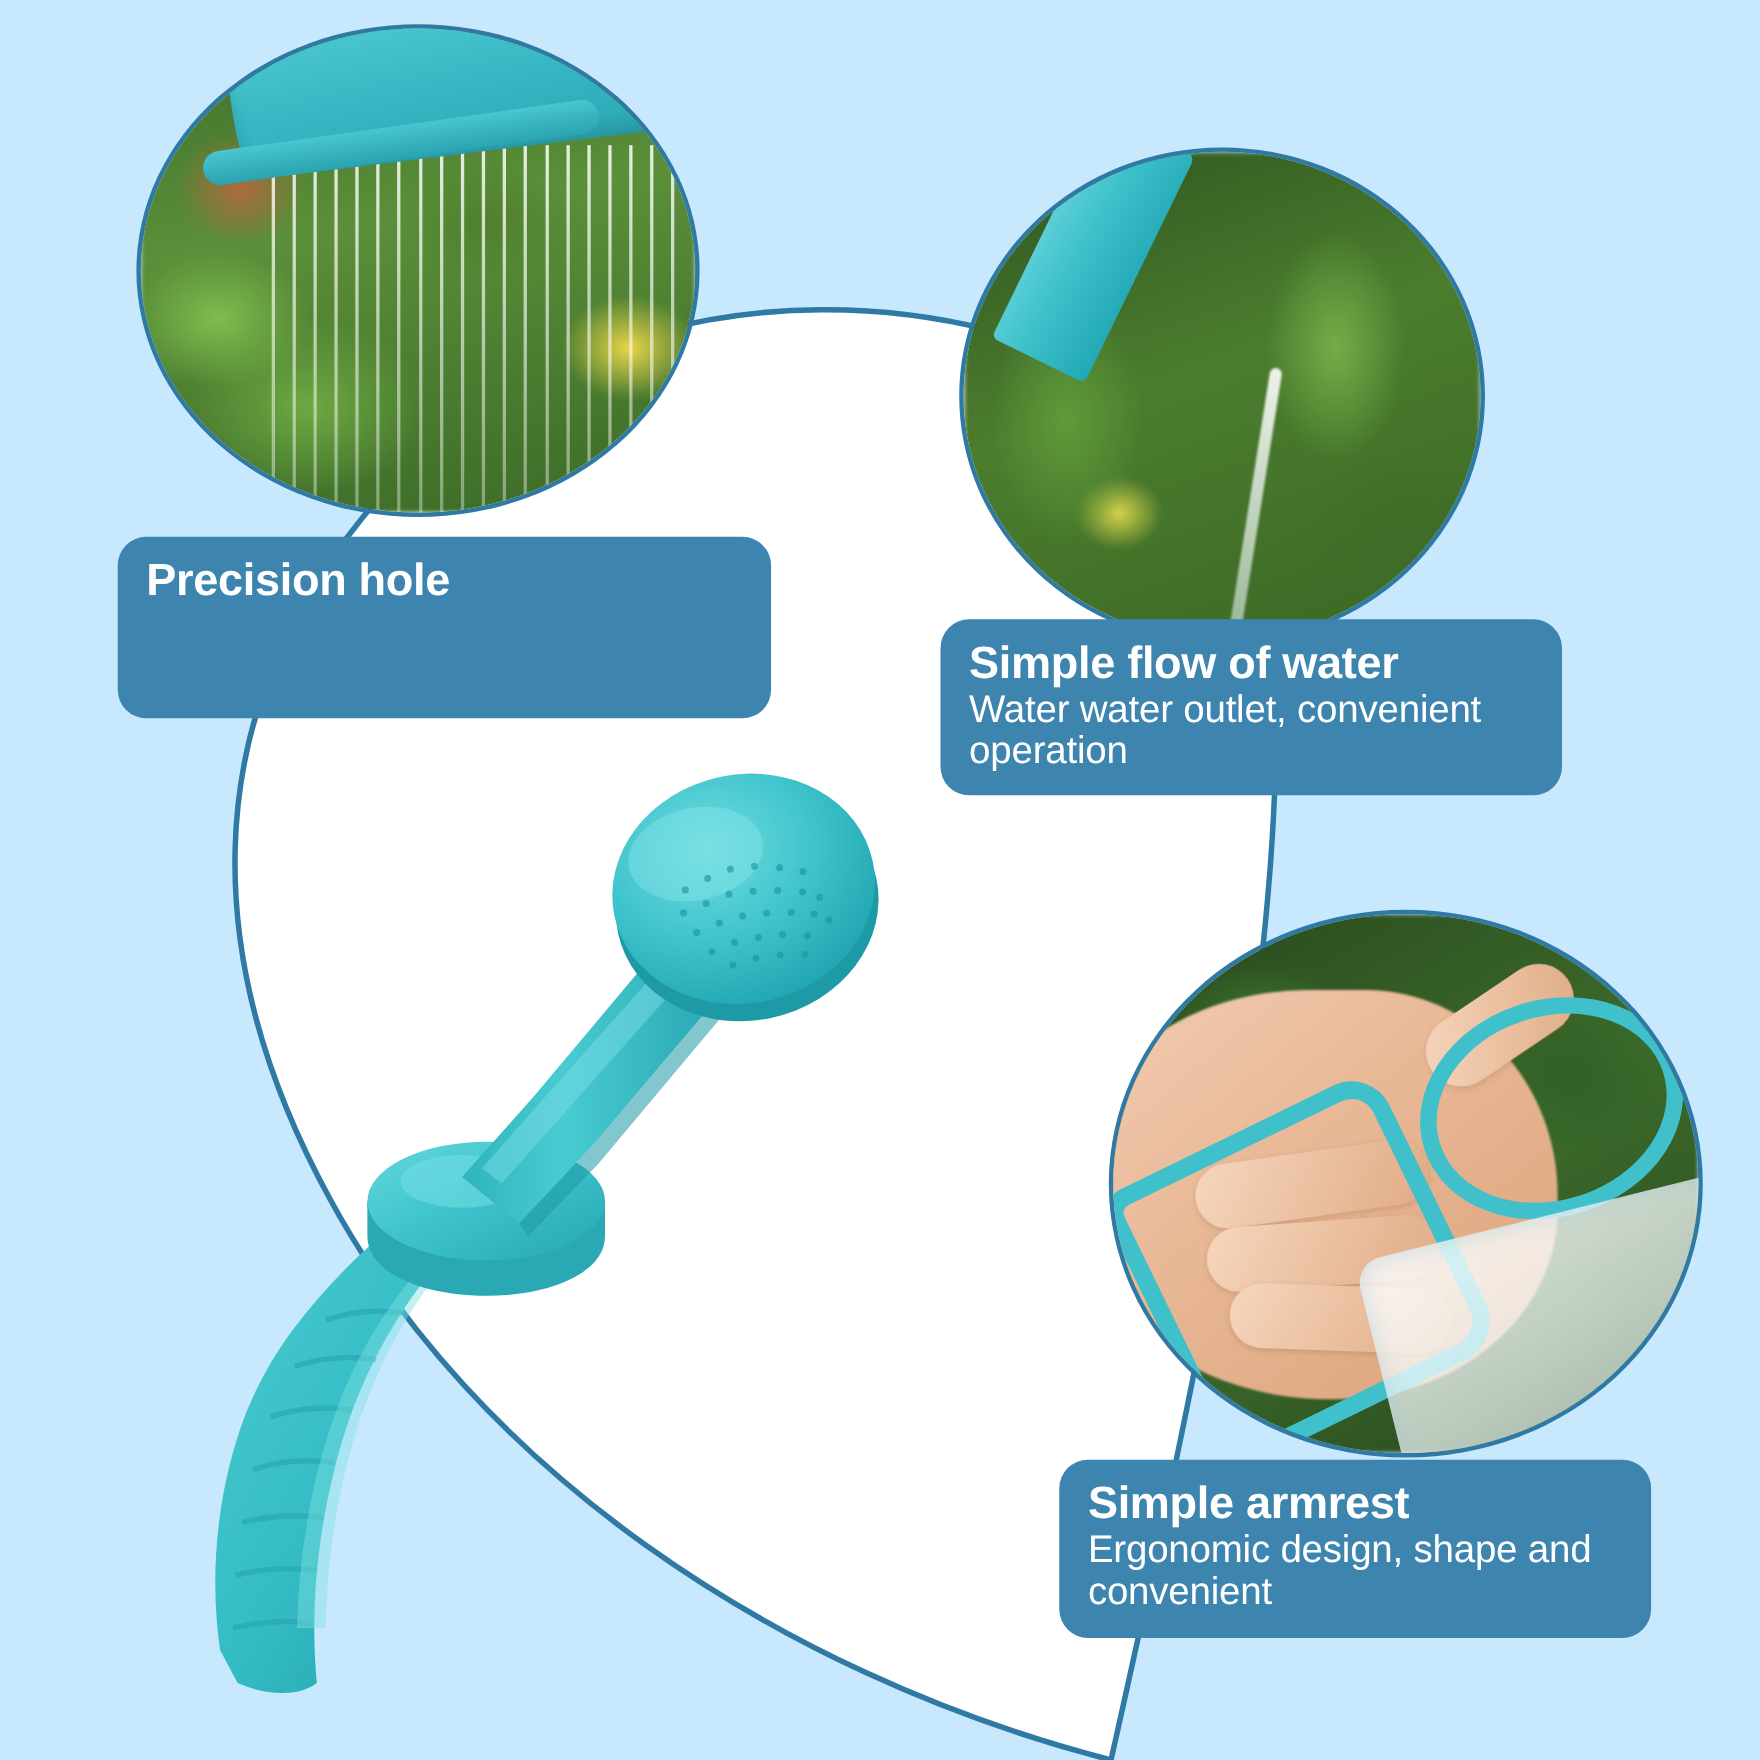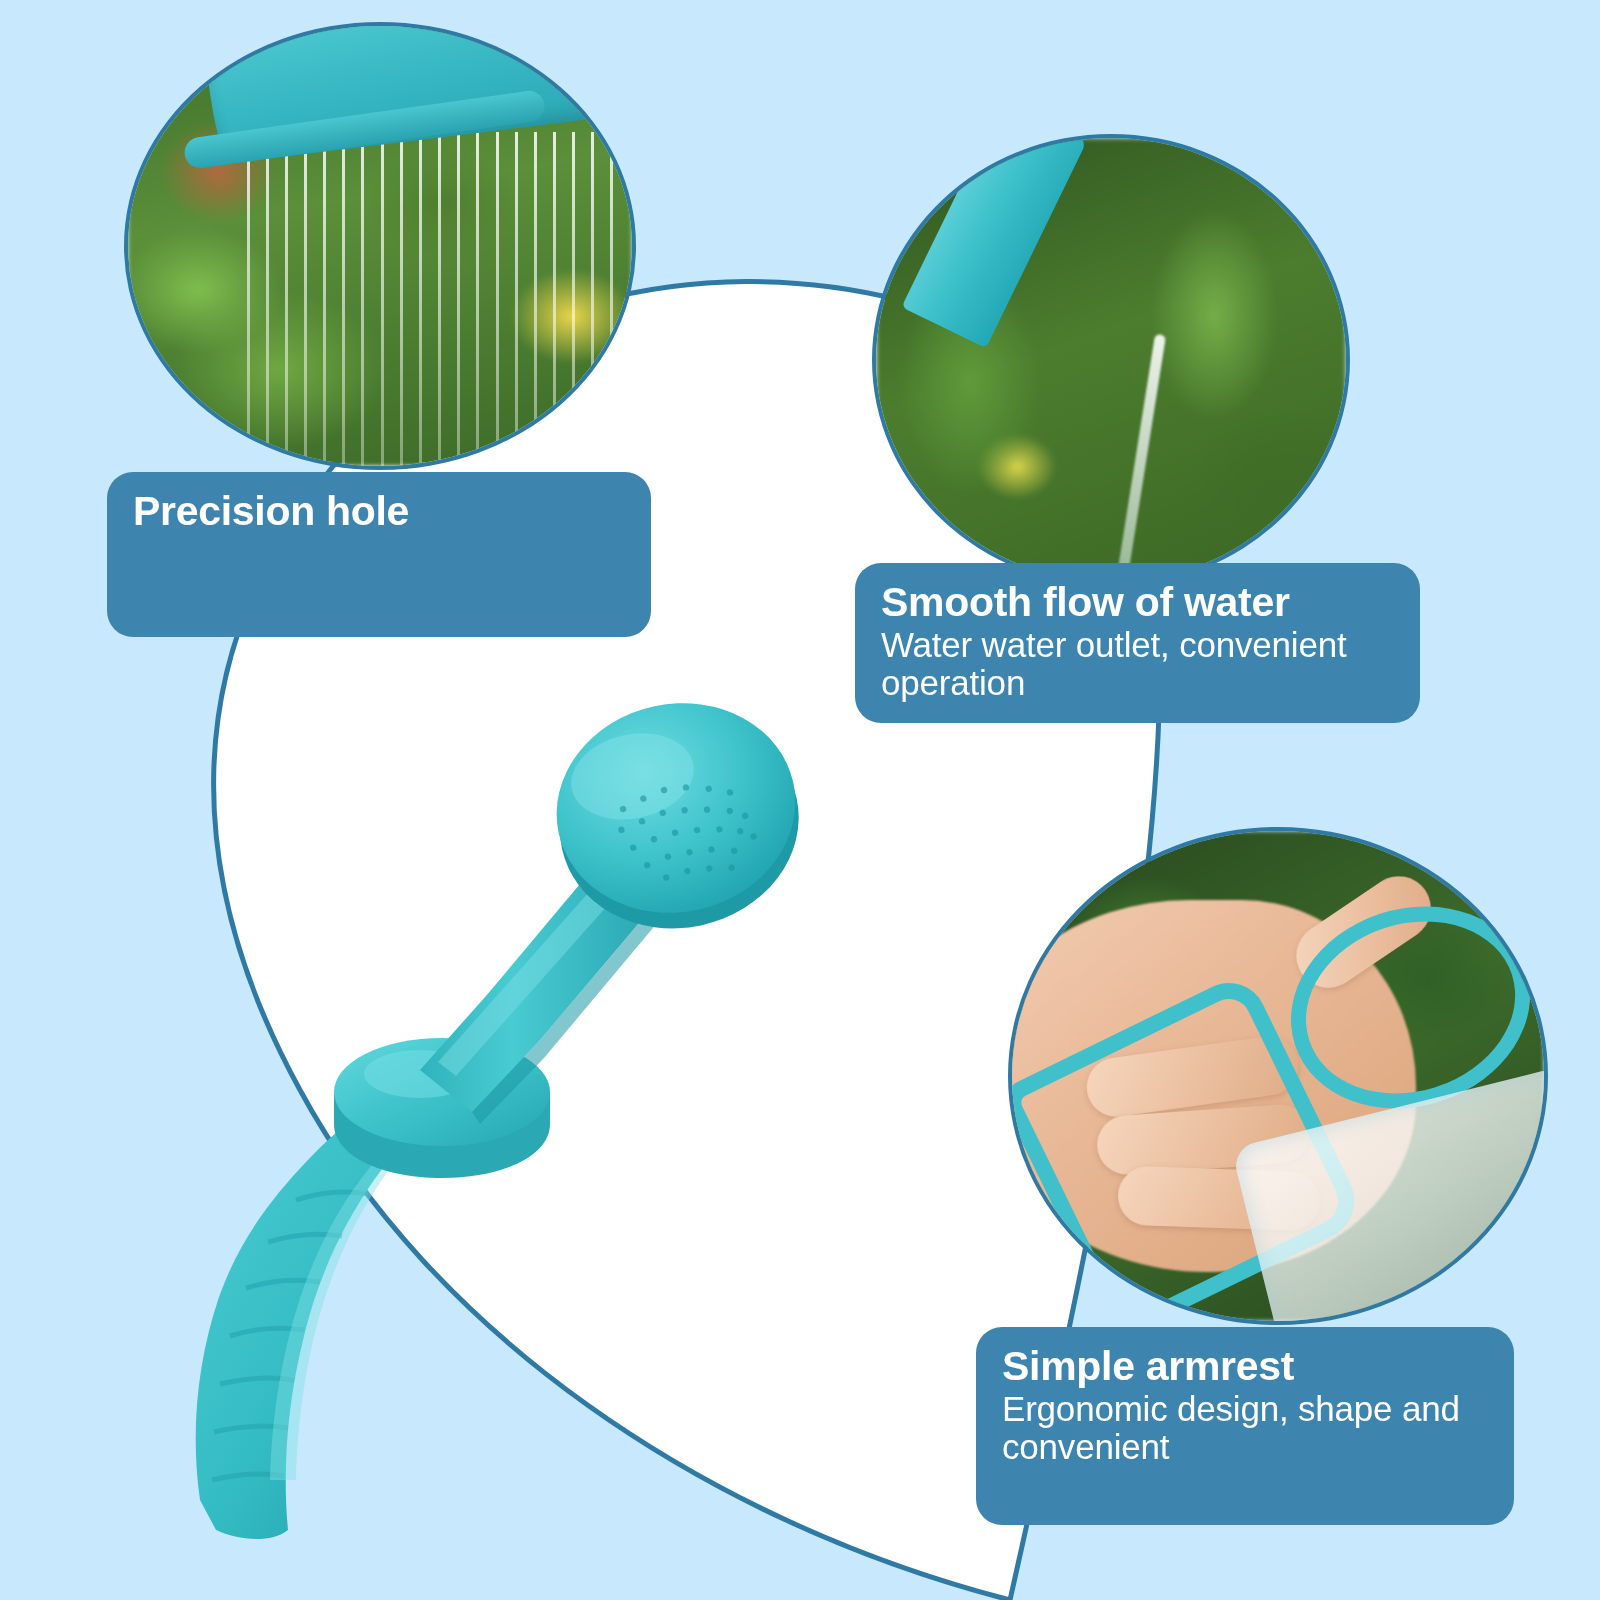--- a/index.html
+++ b/index.html
@@ -35,23 +35,23 @@
     margin: 0 0 2px 0;
   }
   .callout .desc {
     font-size: 35px;
     font-weight: normal;
     line-height: 1.06;
     letter-spacing: -0.2px;
     margin: 0;
   }
 
-  #callout-1 { left: 107px; top: 472px; width: 544px; height: 165px; }
+  #callout-1 { left: 107px; top: 488px; width: 594px; height: 165px; }
   #callout-2 { left: 855px; top: 563px; width: 565px; height: 160px; }
-  #callout-3 { left: 963px; top: 1327px; width: 538px; height: 198px; margin-left: 13px; }
+  #callout-3 { left: 963px; top: 1327px; width: 538px; height: 162px; }
 
   
   .photo-circle {
     position: absolute;
     border-radius: 50%;
     border: 4px solid #2f79a5;
     overflow: hidden;
     box-sizing: border-box;
     z-index: 30;
   }
@@ -351,21 +351,21 @@
       <div class="p3-handle"></div>
       <div class="p3-bottle"></div>
     </div>
   </div>
 
   <div class="callout" id="callout-1">
     <div class="title nowrap-title">Precision hole</div>
   </div>
 
   <div class="callout" id="callout-2">
-    <div class="title nowrap-title">Smooth flow of water</div>
+    <div class="title nowrap-title">Simple flow of water</div>
     <div class="desc">Water water outlet, convenient operation</div>
   </div>
 
   <div class="callout" id="callout-3">
     <div class="title nowrap-title">Simple armrest</div>
     <div class="desc">Ergonomic design, shape and convenient</div>
   </div>
 
 </div>
 

